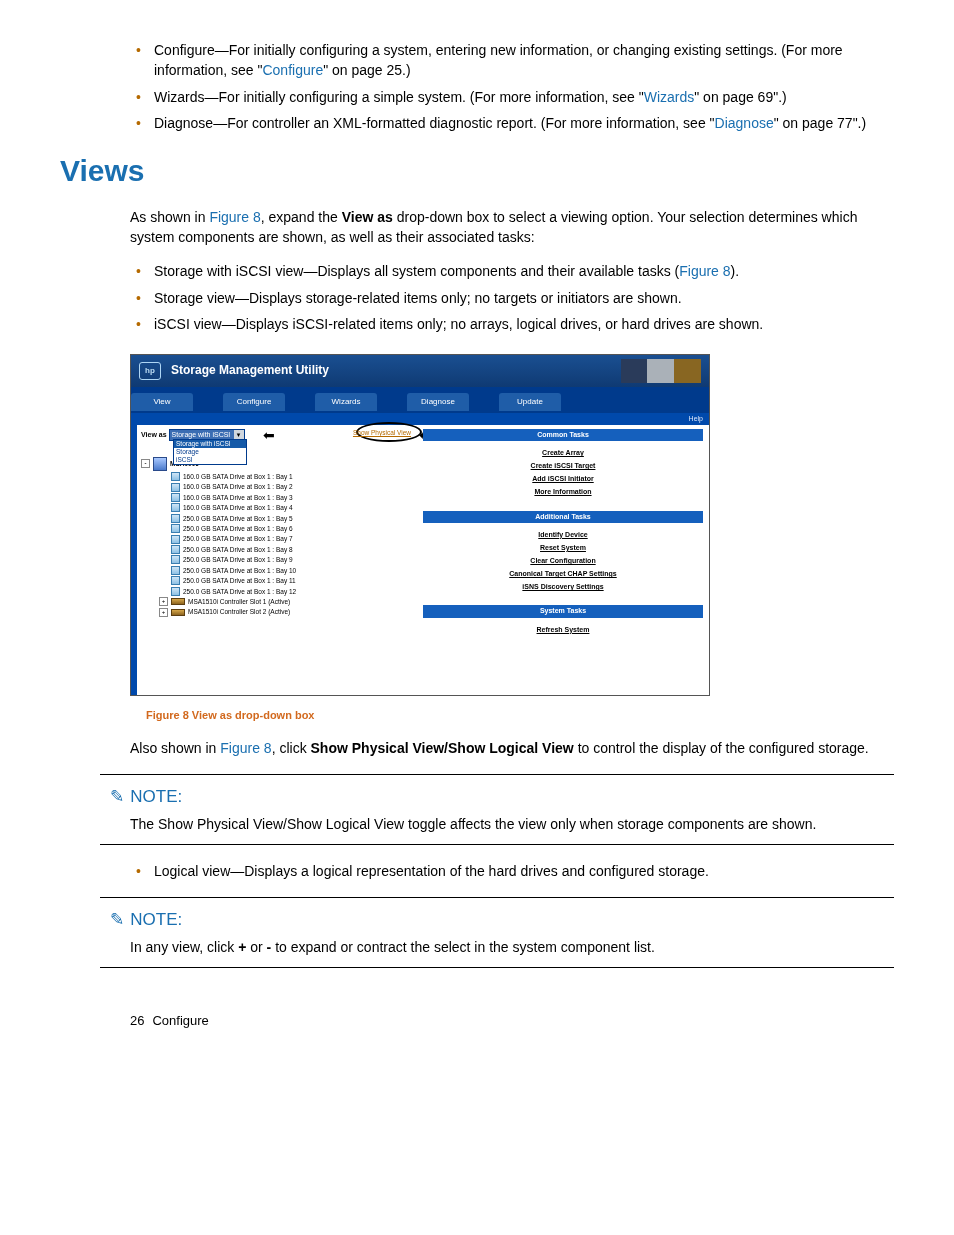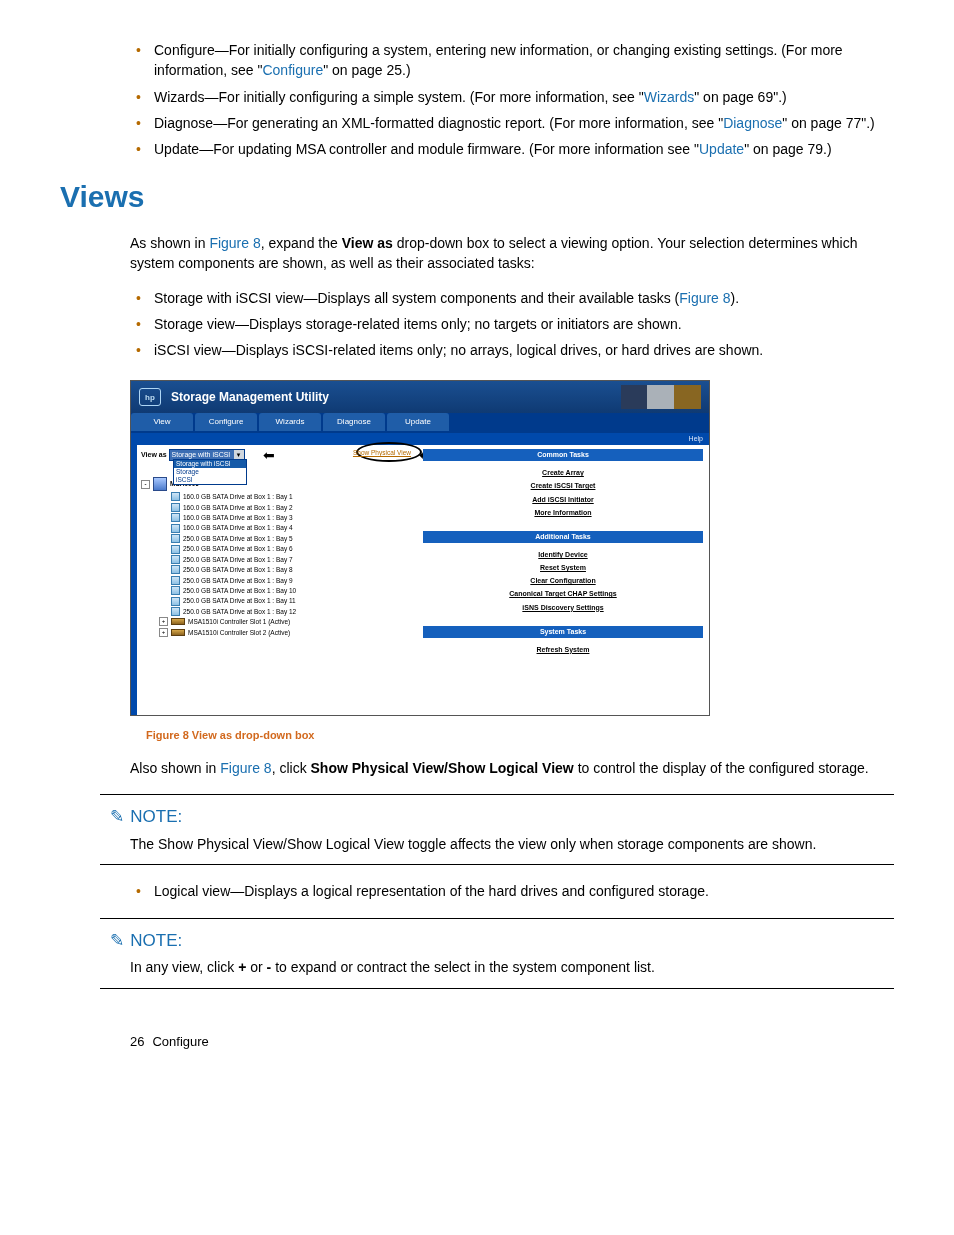--- a/index.html
+++ b/index.html
@@ -107,22 +107,24 @@
   }
   .fig-photo {
     width: 80px;
     height: 24px;
     margin-left: auto;
     background: linear-gradient(90deg, #2a3b5a 0 33%, #aab1b8 33% 66%, #862 66%);
   }
   .fig-tabs {
     background: #003a8c;
     display: flex;
+    padding-top: 6px;
     font-size: 8px;
     border-bottom: 2px solid #003a8c;
+    gap: 28px;
   }
   .fig-tab {
     background: #1f5da8;
     color: #fff;
     padding: 3px 0;
     width: 62px;
     text-align: center;
     margin-right: 2px;
     border-top-left-radius: 3px;
     border-top-right-radius: 3px;
@@ -306,22 +308,21 @@
   }
 </style>
 </head>
 <body>
 
 <div class="content">
 
   <ul class="doc-list">
     <li><span>Configure—For initially configuring a system, entering new information, or changing existing settings.  (For more information, see "</span><a class="link">Configure</a><span>" on page 25.)</span></li>
     <li><span>Wizards—For initially configuring a simple system.  (For more information, see "</span><a class="link">Wizards</a><span>" on page 69".)</span></li>
-    <li><span>Diagnose—For generating an XML-formatted diagnostic report.  (For more information, see "</span><a class="link">Diagnose</a><span>" on page 77".)</span></li>
-    <li><span>Update—For updating MSA controller and module firmware.  (For more information see "</span><a class="link">Update</a><span>" on page 79.)</span></li>
+    <li><span>Diagnose—For controller an XML-formatted diagnostic report.  (For more information, see "</span><a class="link">Diagnose</a><span>" on page 77".)</span></li>
   </ul>
 </div>
 
 <h1 class="section">Views</h1>
 
 <div class="content">
   <p>
     <span>As shown in </span><a class="link">Figure 8</a><span>, expand the </span><b>View as</b><span> drop-down box to select a viewing option.  Your selection determines which system components are shown, as well as their associated tasks:</span>
   </p>
 

